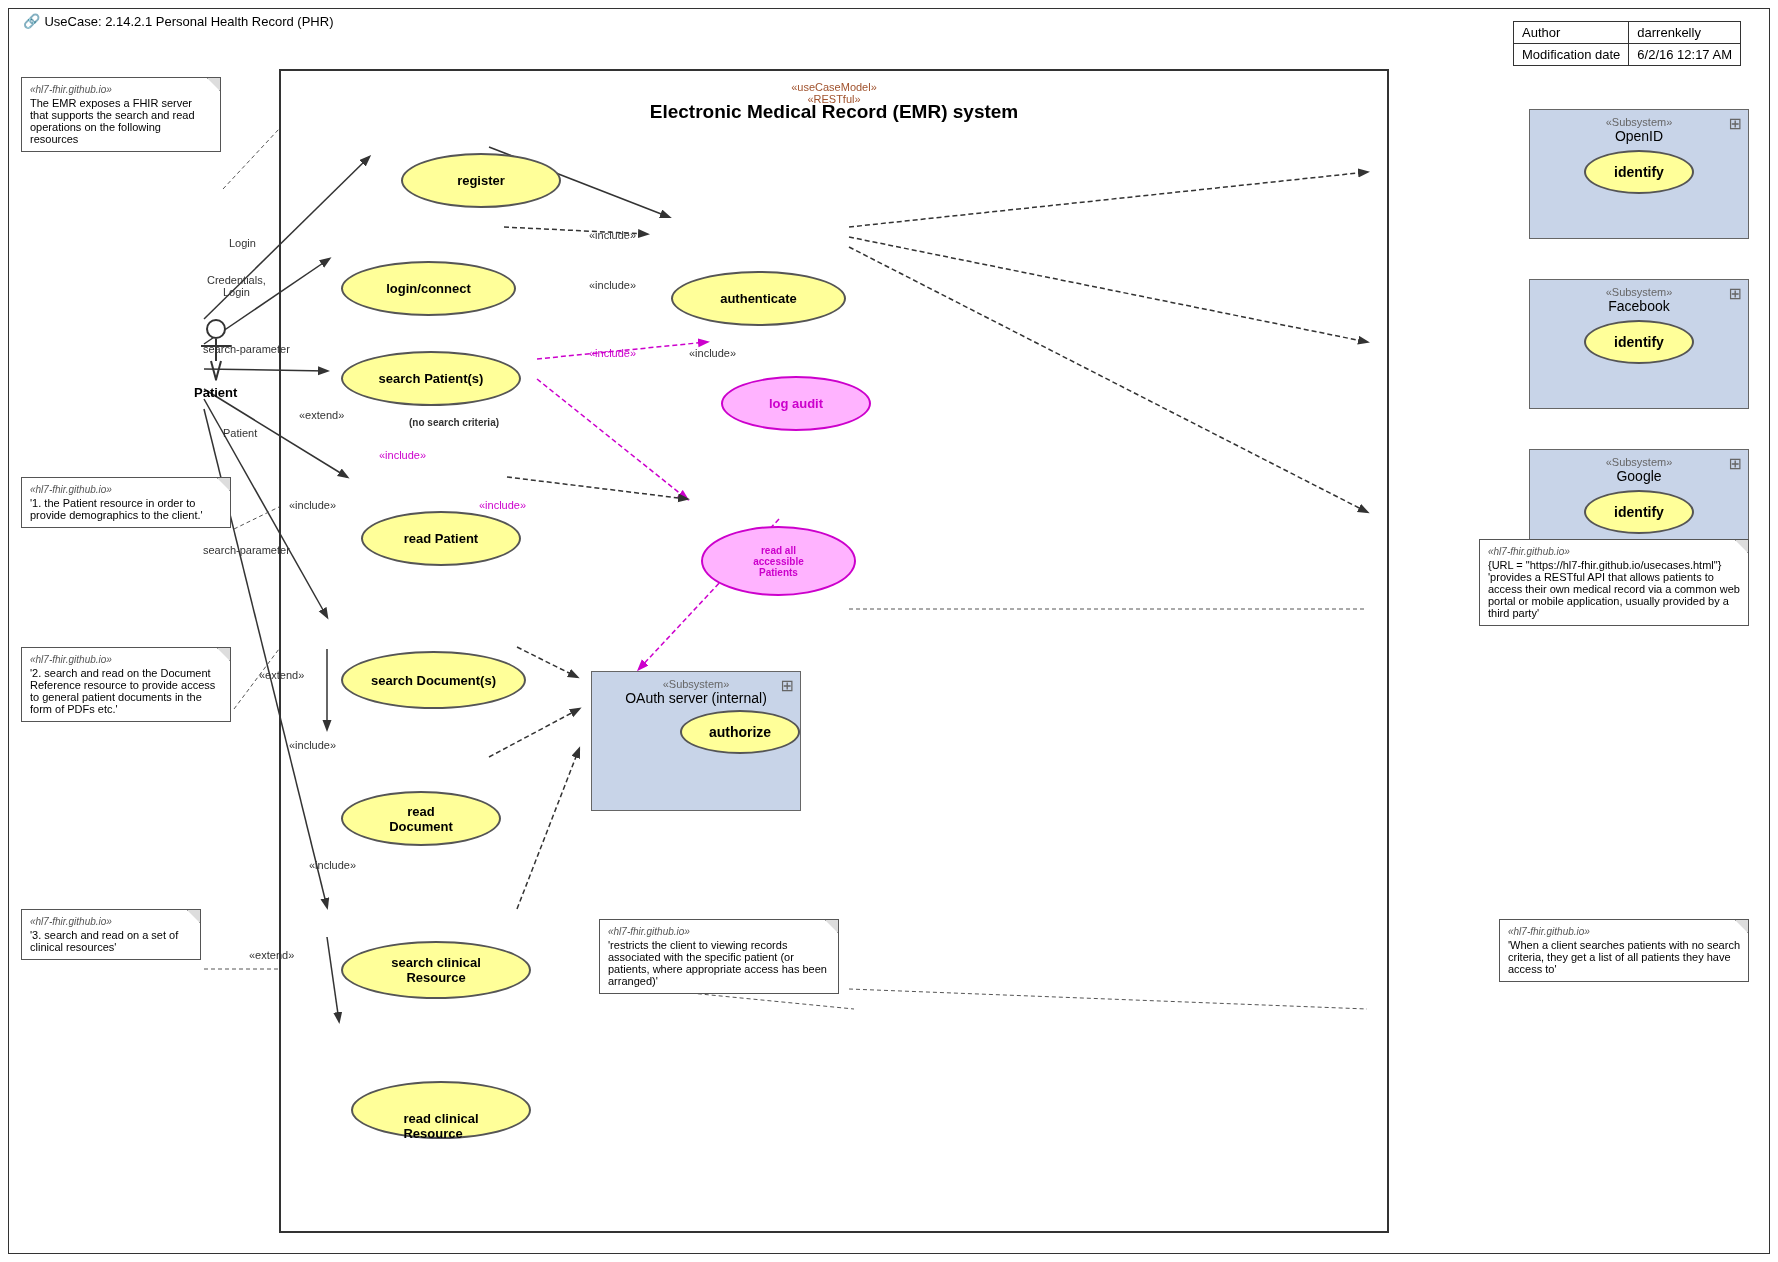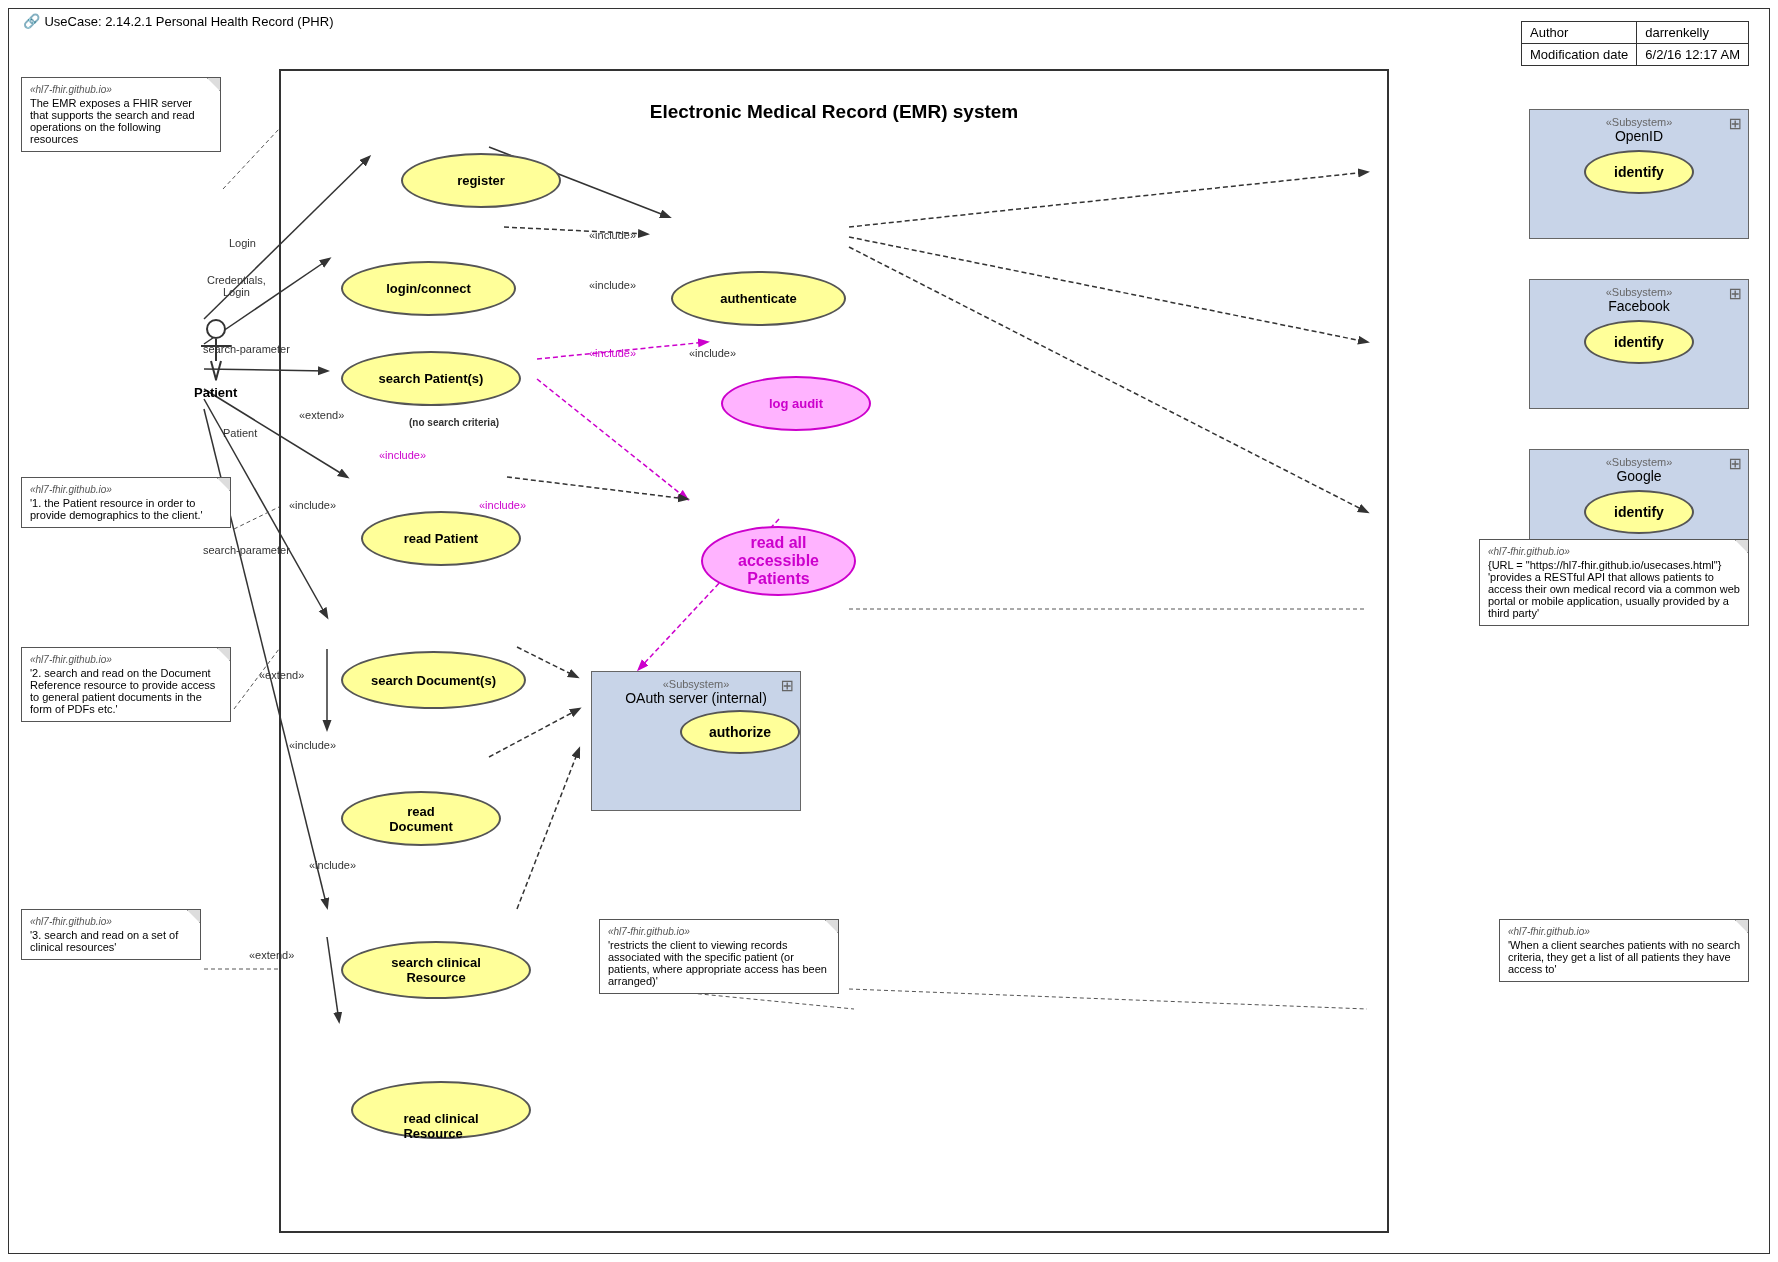--- a/index.html
+++ b/index.html
@@ -37,21 +37,21 @@
     }
 
     .title-bar-icon {
       font-size: 14px;
     }
 
     
     .info-table {
       position: absolute;
       top: 12px;
-      right: 20px;
+      right: 28px;
       border-collapse: collapse;
       z-index: 10;
       border-radius: 16px;
     }
     .info-table td {
       border: 1px solid #333;
       padding: 3px 8px;
       font-size: 13px;
     }
     .info-table .label-cell {
@@ -322,36 +322,40 @@
   <div class="subsystem-box" style="top:440px; right:20px; width:220px; height:130px;">
     <div class="subsystem-icon">⊞</div>
     <div class="subsystem-label">«Subsystem»</div>
     <div class="subsystem-name">Google</div>
     <div style="display:flex; justify-content:center; margin-top:6px;">
       <div class="use-case-ellipse" style="position:relative; width:110px; height:44px; font-size:14px;">identify</div>
     </div>
   </div>
 
   <div class="emr-box">
+    <div class="emr-title">
+      <span>«useCaseModel»</span><br>
+      <span>«RESTful»</span>
+    </div>
     <div class="emr-title-main">Electronic Medical Record (EMR) system</div>
 
     <div class="use-case-ellipse" style="top:82px; left:120px; width:160px; height:55px;">register</div>
 
     <div class="use-case-ellipse" style="top:190px; left:60px; width:175px; height:55px;">login/connect</div>
 
     <div class="use-case-ellipse" style="top:200px; left:390px; width:175px; height:55px;">authenticate</div>
 
     <div class="use-case-ellipse" style="top:280px; left:60px; width:180px; height:55px;">search Patient(s)</div>
 
 
     <div class="use-case-ellipse pink" style="top:305px; left:440px; width:150px; height:55px;">log audit</div>
 
     <div class="use-case-ellipse" style="top:440px; left:80px; width:160px; height:55px;">read Patient</div>
 
-    <div class="use-case-ellipse pink" style="top:455px; left:420px; width:155px; height:70px; font-size:16px;">
+    <div class="use-case-ellipse pink" style="top:455px; left:420px; width:155px; height:70px; font-size:10px;">
       <div style="text-align:center;">read all<br>accessible<br>Patients</div>
     </div>
 
     <div class="use-case-ellipse" style="top:580px; left:60px; width:185px; height:58px;">search Document(s)</div>
 
     <div class="subsystem-box" style="top:600px; left:310px; width:210px; height:140px;">
       <div class="subsystem-icon">⊞</div>
       <div class="subsystem-label">«Subsystem»</div>
       <div class="subsystem-name">OAuth server (internal)</div>
       <div style="display:flex; justify-content:flex-end; margin-top:4px;">

